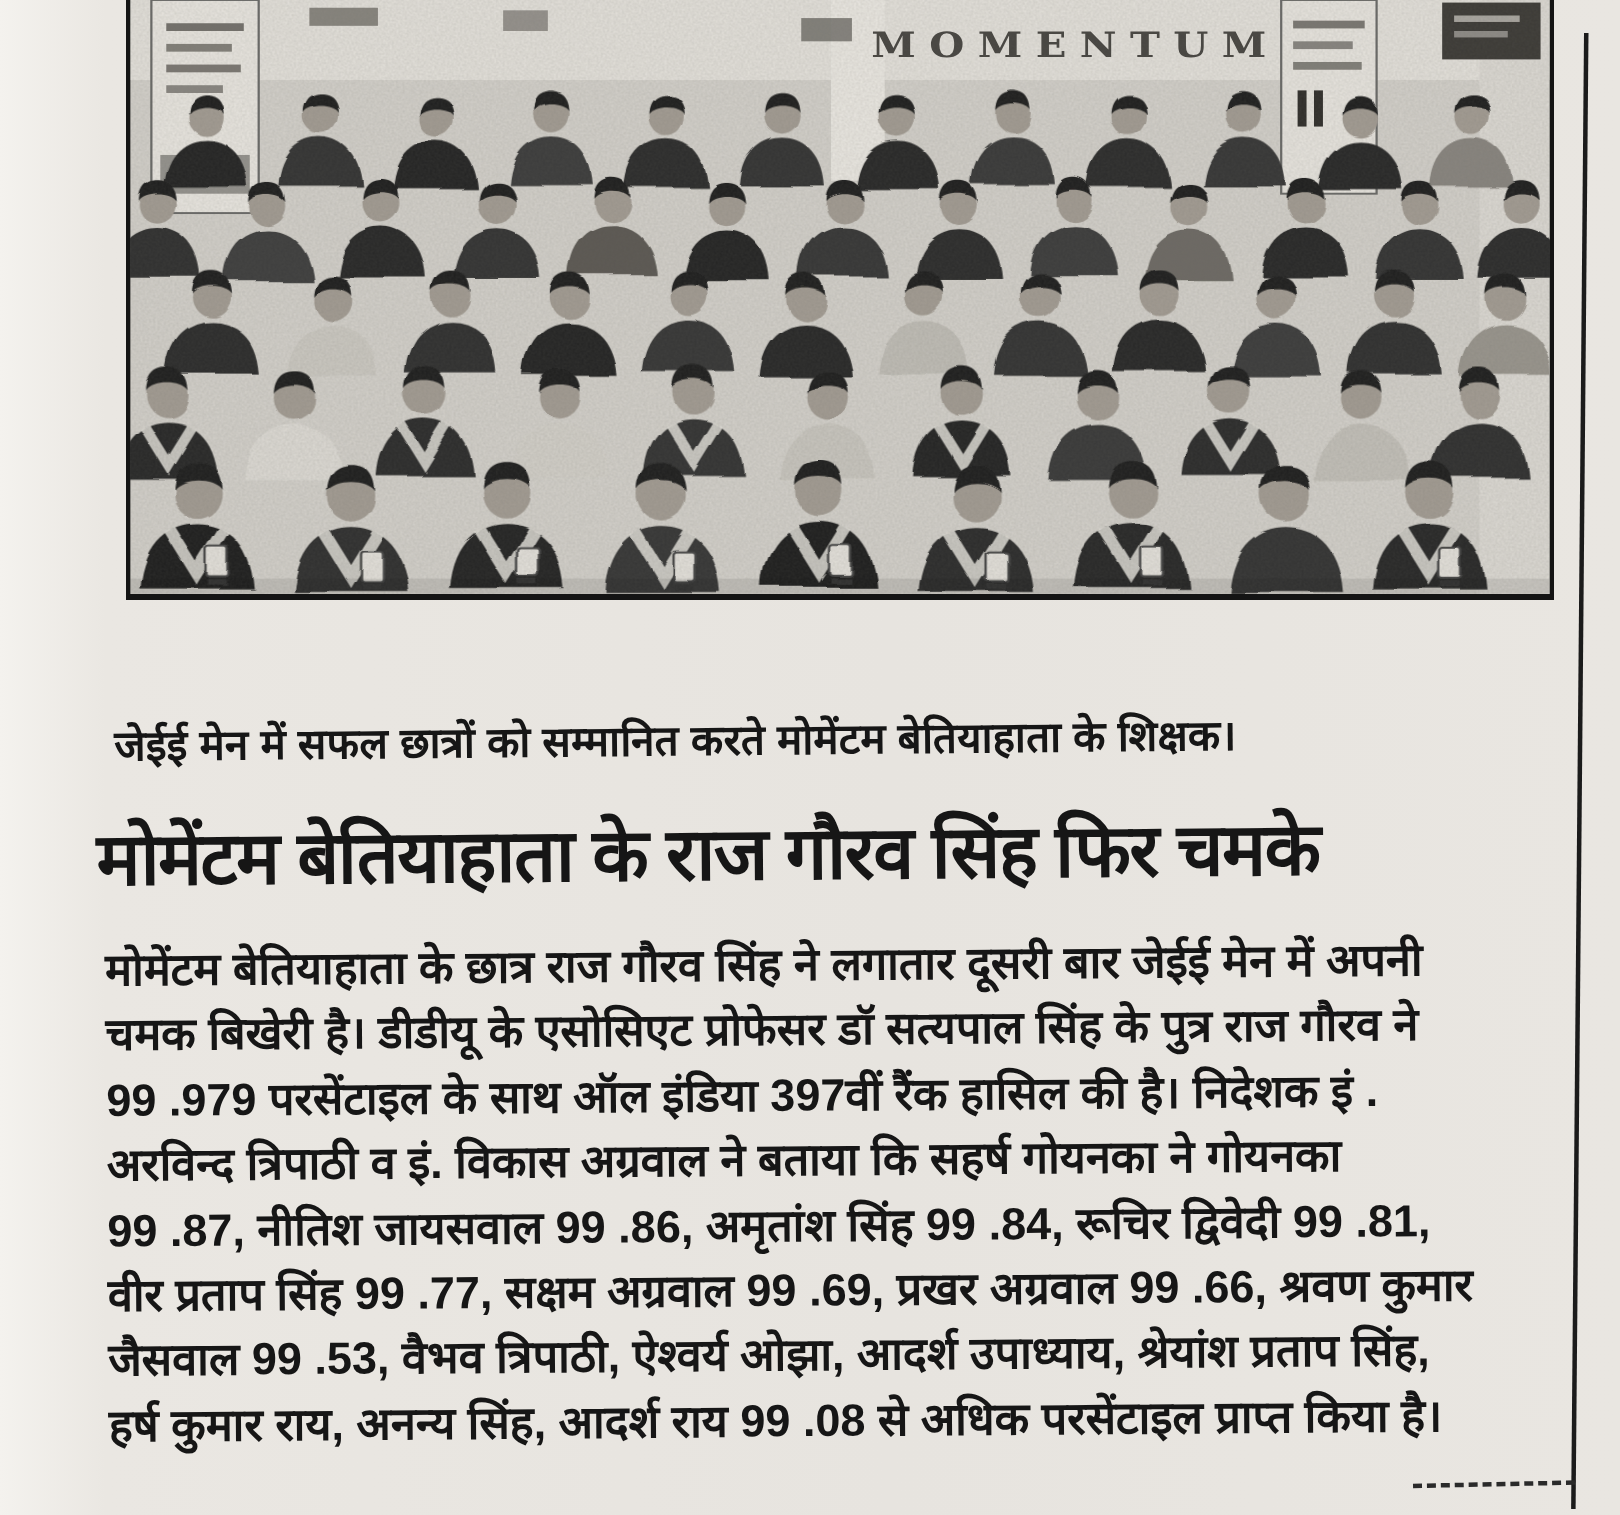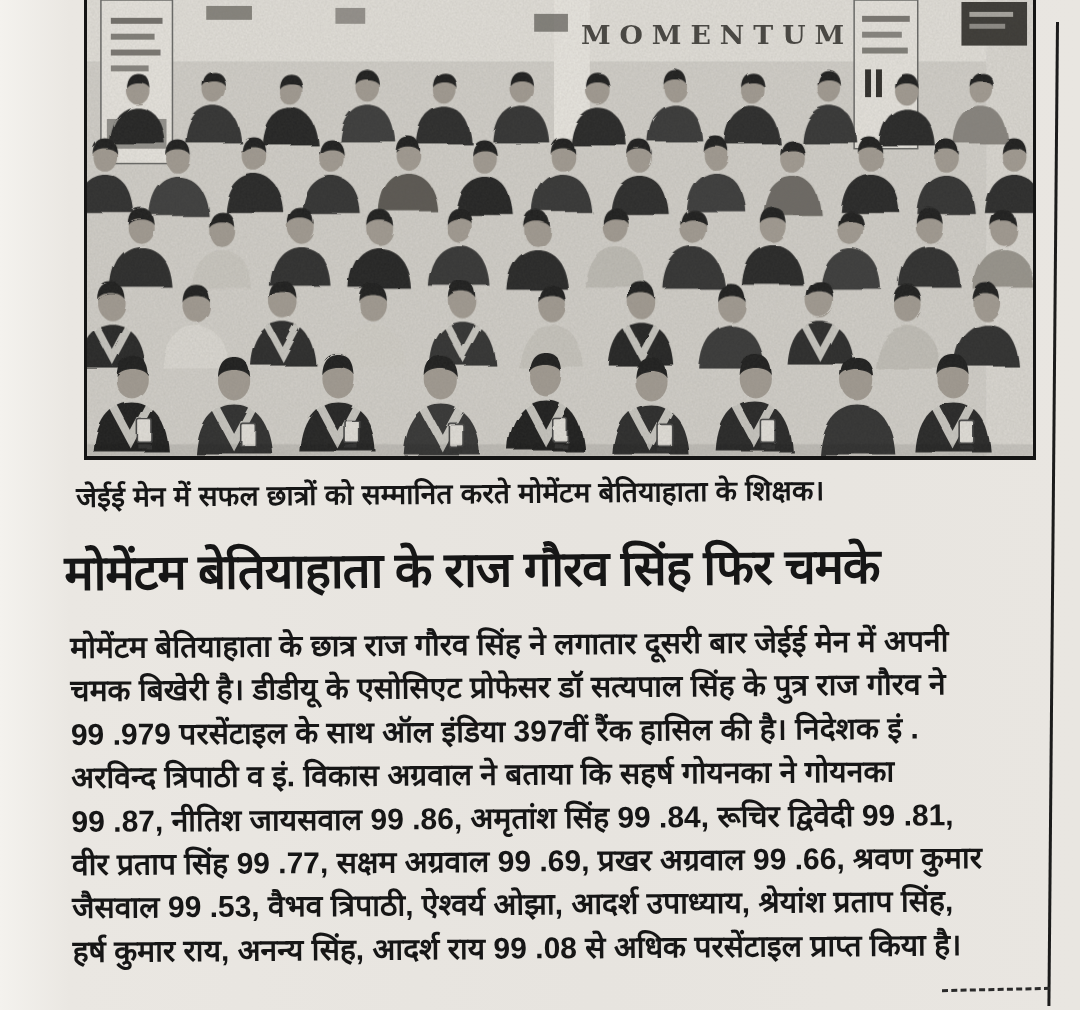--- a/index.html
+++ b/index.html
@@ -3,21 +3,21 @@
 <meta charset="utf-8">
 <style>
   html,body{margin:0;padding:0;}
   body{
     width:1080px;height:1010px;position:relative;overflow:hidden;
     background:linear-gradient(90deg,#f4f2ee 0px,#eae7e2 70px,#e7e4df 55%,#e9e6e1 100%);
     font-family:"Liberation Sans","DejaVu Sans",sans-serif;
     color:#161616;
   }
   .photo-wrap{
-    position:absolute;left:84px;top:0;width:952px;height:460px;box-sizing:border-box;
+    position:absolute;left:84px;top:0;width:952px;height:400px;box-sizing:border-box;
     border-left:3px solid #141414;border-right:3px solid #141414;border-bottom:4px solid #141414;
     background:#d8d5cf;
   }
   .photo-wrap svg{display:block;width:100%;height:100%;}
   .caption{
     position:absolute;left:76px;top:477px;width:960px;
     font-size:28px;font-weight:700;letter-spacing:.2px;white-space:nowrap;
     transform:rotate(-0.55deg);transform-origin:left top;
   }
   .headline{

